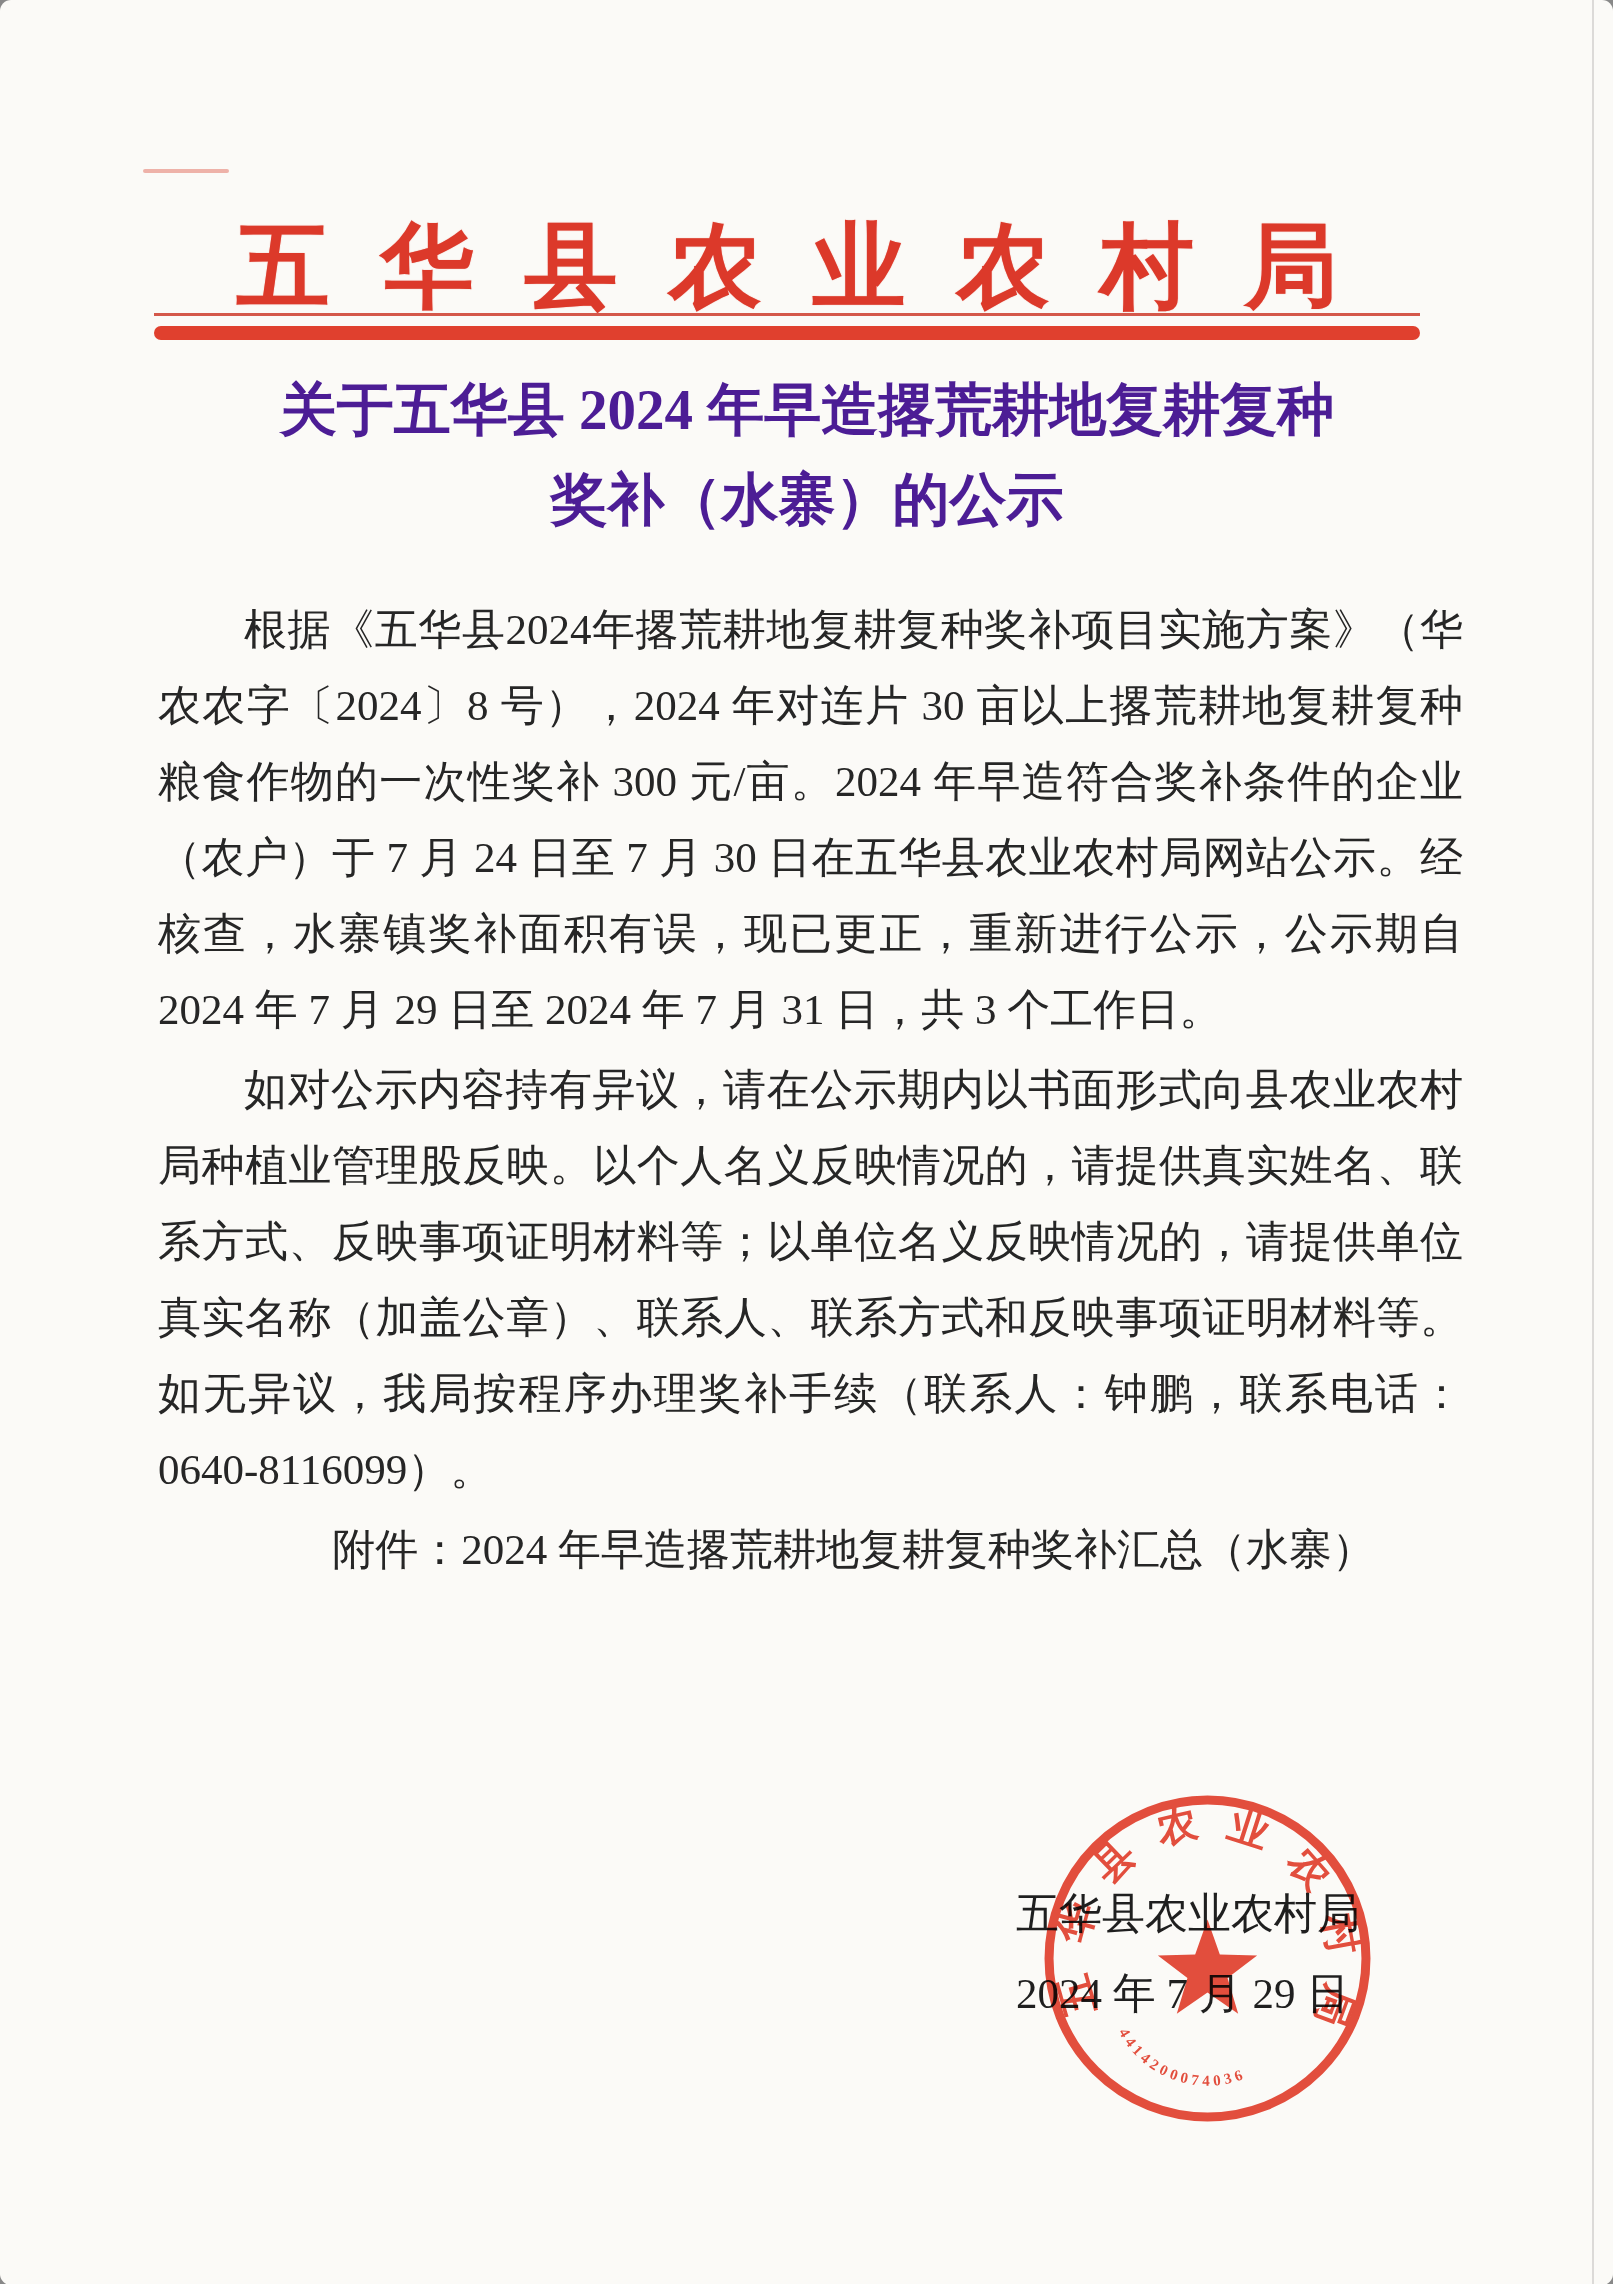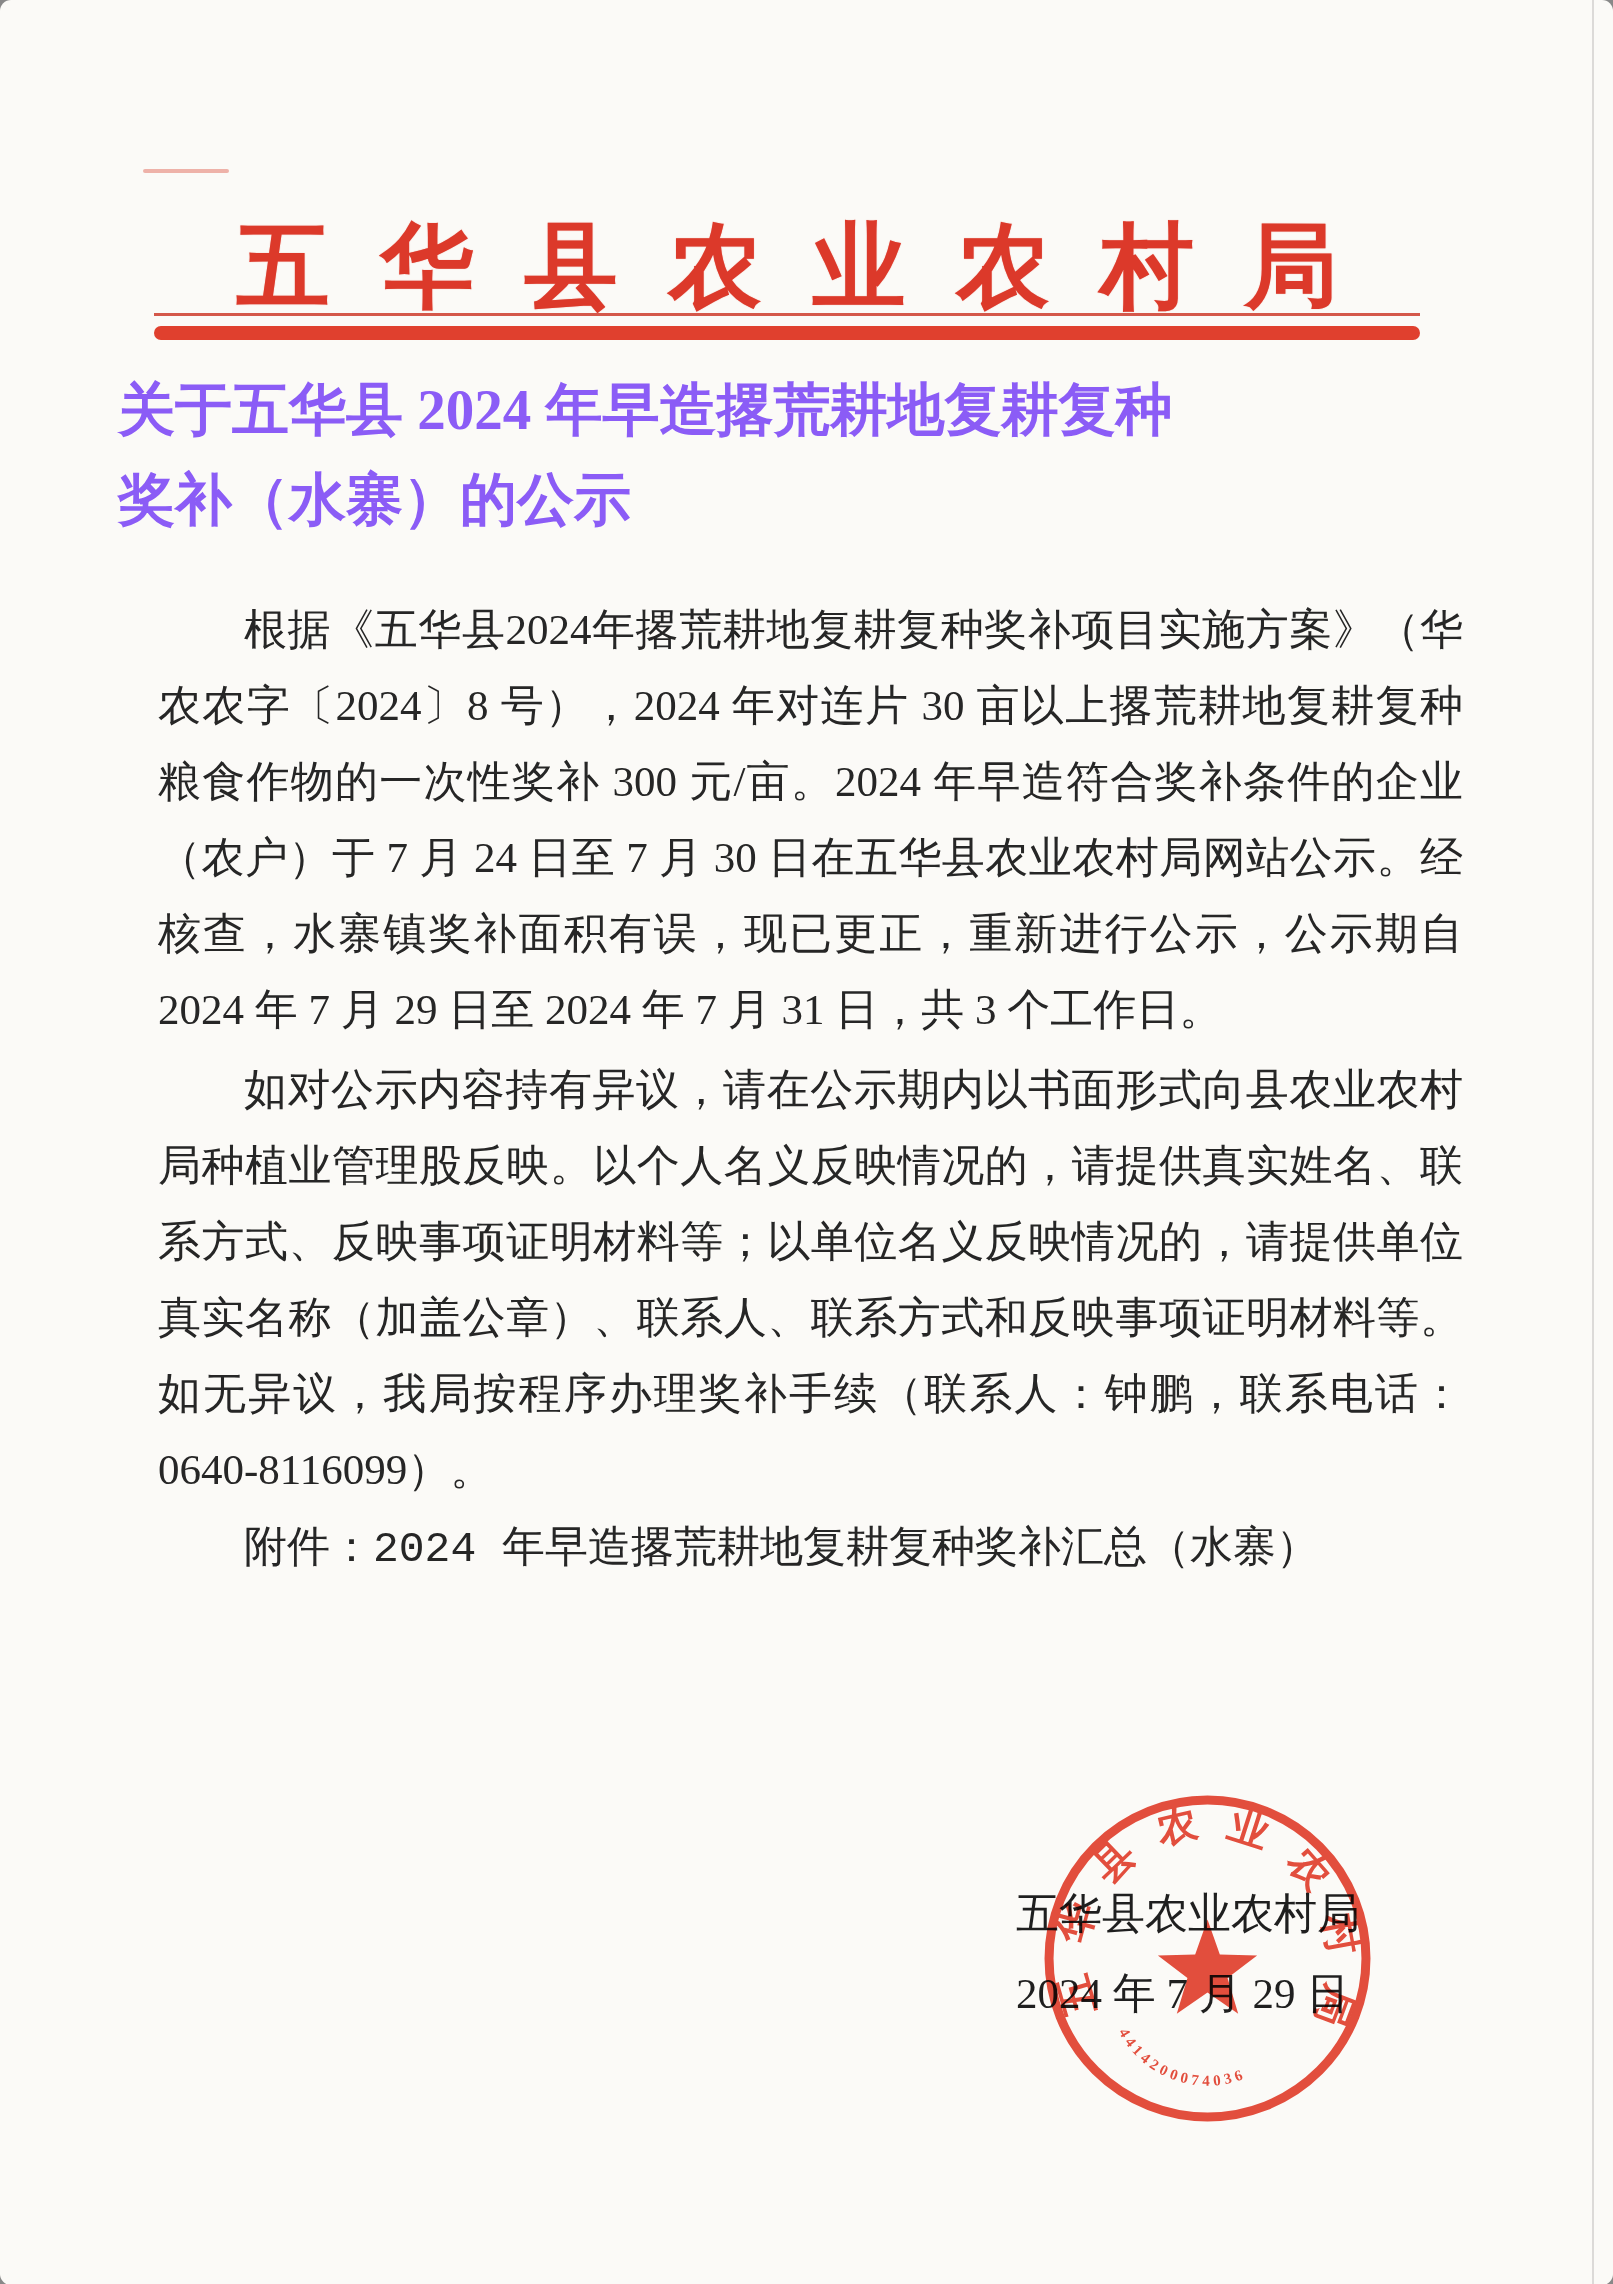--- a/index.html
+++ b/index.html
@@ -34,31 +34,31 @@
   .divider-thin{
     position:absolute;left:154px;top:313px;width:1266px;height:2.9px;
     background:#d4584a;
   }
   .divider-bar{
     position:absolute;left:154px;top:326px;width:1266px;height:13.7px;
     background:#e0402e;border-radius:6.9px;
   }
   .notice-title{
     position:absolute;left:118px;top:365px;width:1378px;
-    text-align:left;font-weight:bold;color:#8b5cf6;
+    text-align:center;font-weight:bold;color:#4c1d95;
     font-size:57px;line-height:90px;
   }
   .body-text{
     position:absolute;left:154px;top:588px;width:1313px;
     font-size:43px;line-height:76px;
     text-align:justify;text-justify:inter-ideograph;
     color:#262626;
   }
   .body-text p{margin:4px;text-indent:86px;}
-  .attachment{margin-top:74px;text-align:left;font-family:Liberation Mono, monospace;}
+  .attachment{margin-top:74px;text-align:center;}
   .signature-block{
     position:absolute;right:264px;top:1874px;width:333px;
     text-align:center;font-size:43px;line-height:80px;color:#1f1f1f;
     z-index:2;
   }
   .signature-block div{white-space:nowrap;}
   .official-seal{
     position:absolute;left:1037px;top:1786px;width:341px;height:341px;
     z-index:3;opacity:.9;mix-blend-mode:multiply;
   }

